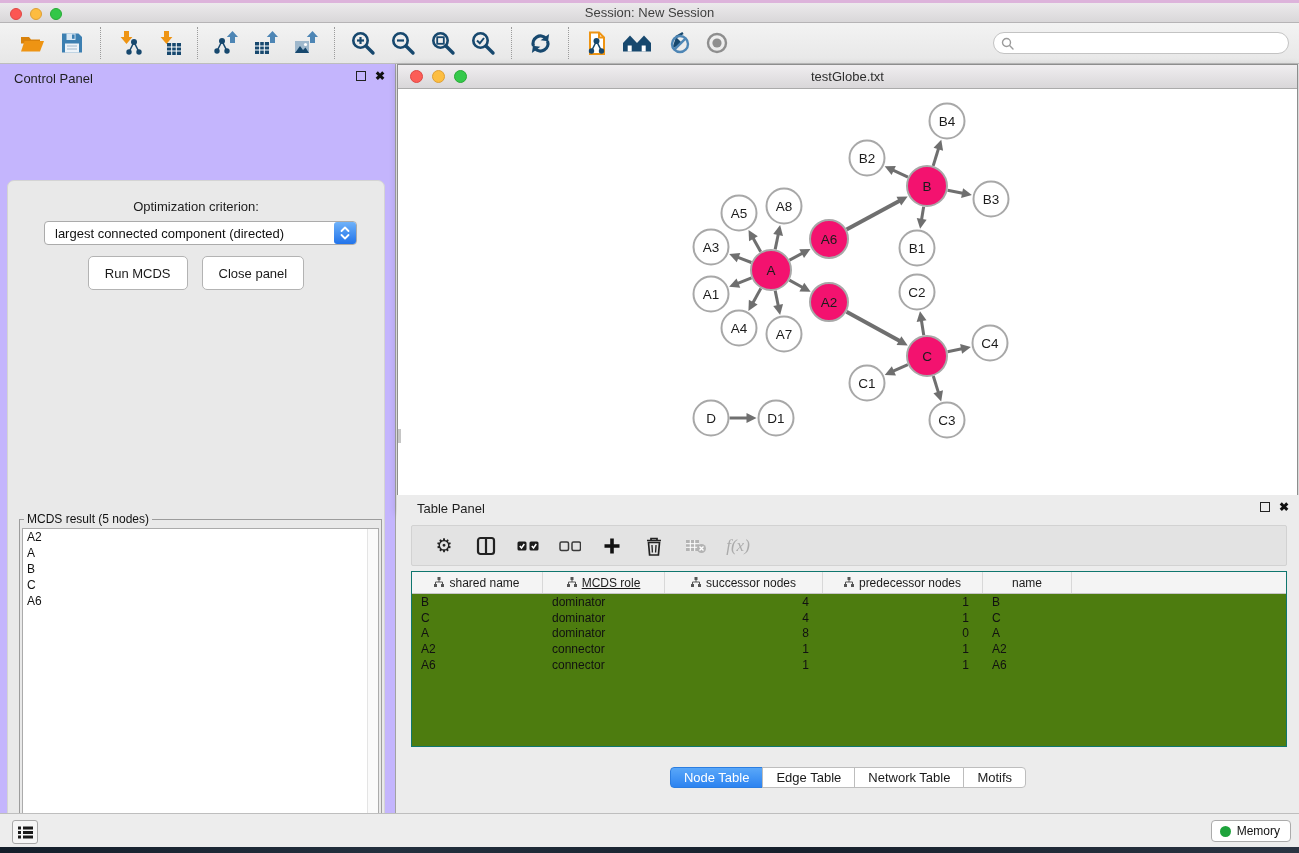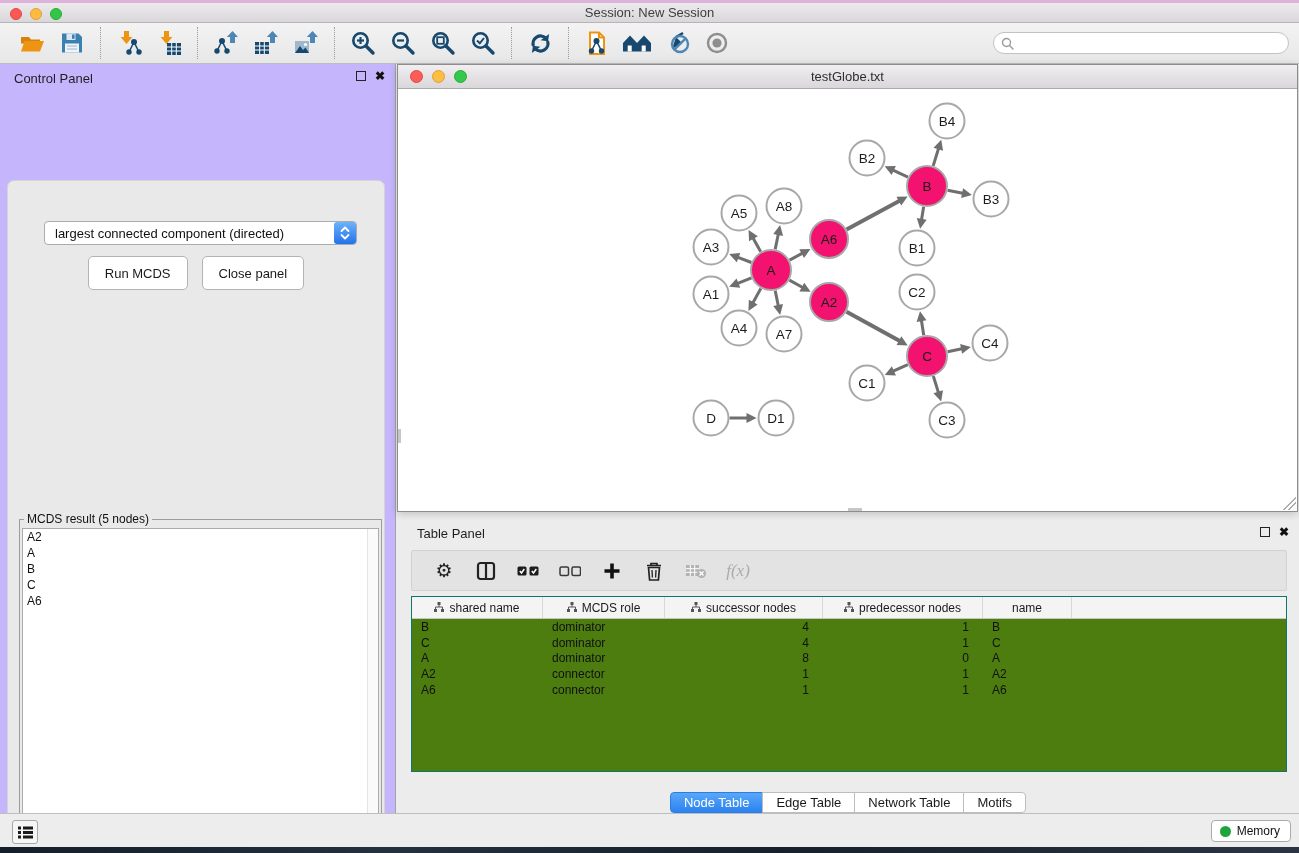--- a/index.html
+++ b/index.html
@@ -74,21 +74,21 @@
   .nw-light { width:13px; height:13px; border-radius:50%; }
   .nw-canvas { position:relative; width:899px; height:422px; background:#FFFFFF; overflow:hidden; }
   .scroll-mark-v { position:absolute; left:0; top:340px; width:3px; height:14px; background:#C6C6C6; }
   .scroll-mark-h { position:absolute; left:450px; bottom:0; width:14px; height:3px; background:#C6C6C6; }
   .resize-grip { position:absolute; right:1px; bottom:1px; width:13px; height:13px;
                  background:
                    linear-gradient(135deg, transparent 48%, #ADADAD 48%, #ADADAD 55%, transparent 55%),
                    linear-gradient(135deg, transparent 68%, #ADADAD 68%, #ADADAD 75%, transparent 75%); }
 
   
-  .table-panel { position:absolute; left:397px; top:520px; width:902px; height:293px; background:#ECECEC; }
+  .table-panel { position:absolute; left:397px; top:495px; width:902px; height:293px; background:#ECECEC; }
   .tp-header { position:absolute; left:20px; top:6px; font-size:13px; color:#1E1E1E; }
   .tp-toolbar { position:absolute; left:14px; top:30px; width:876px; height:41px; background:#E3E3E3;
                 border:1px solid #D2D2D2; border-radius:2px; display:flex; align-items:center; padding-left:16px; gap:10px; }
   .tp-tbtn { width:32px; height:32px; display:flex; align-items:center; justify-content:center; cursor:pointer; }
   .gear-glyph { font-size:19px; color:#222; }
   .fx-glyph { font-family:Liberation Serif, serif; font-style:italic; font-size:17px; color:#ABABAB; }
   .data-table { position:absolute; left:14px; top:76px; width:876px; height:176px; background:#4d7c0f;
                 border:1px solid #0f766e; overflow:hidden; }
   .dt-headrow { display:flex; height:22px; background:#F4F4F4; border-bottom:1px solid #C6C6C6; }
   .dt-hcell { display:flex; align-items:center; justify-content:center; gap:5px; font-size:12px; color:#1B1B1B;
@@ -278,20 +278,21 @@
   </div>
 
   <div class="control-panel">
     <span class="cp-header">Control Panel</span>
     <span class="panel-icons">
       <span class="float-ic"></span>
       <span class="close-ic">✖</span>
     </span>
 
     <div class="cp-panel">
+      <div class="opt-label">Optimization criterion:</div>
 
       <div class="dropdown">
         <span class="dd-text">largest connected component (directed)</span>
         <span class="dd-step">
           <svg width="10" height="16" viewBox="0 0 10 16">
             <polyline points="1.5,6 5,2.5 8.5,6" fill="none" stroke="#FFFFFF" stroke-width="1.8" stroke-linecap="round" stroke-linejoin="round"></polyline>
             <polyline points="1.5,10 5,13.5 8.5,10" fill="none" stroke="#FFFFFF" stroke-width="1.8" stroke-linecap="round" stroke-linejoin="round"></polyline>
           </svg>
         </span>
       </div>
@@ -480,21 +481,21 @@
       <div class="dt-headrow">
           <div class="dt-hcell" style="width: 131px;">
             <span><svg width="10" height="10" viewBox="0 0 10 10">
                 <rect x="3.5" y="0" width="3" height="3" fill="#555"></rect>
                 <rect x="0" y="7" width="3" height="3" fill="#555"></rect>
                 <rect x="7" y="7" width="3" height="3" fill="#555"></rect>
                 <path d="M5 3 V5 M1.5 5 H8.5 M1.5 5 V7 M8.5 5 V7" fill="none" stroke="#555"></path>
               </svg></span>
             <span>shared name</span>
           </div>
-          <div class="dt-hcell" style="width: 122px;">
+          <div class="dt-hcell" style="width: 122px; text-decoration: underline;">
             <span><svg width="10" height="10" viewBox="0 0 10 10">
                 <rect x="3.5" y="0" width="3" height="3" fill="#555"></rect>
                 <rect x="0" y="7" width="3" height="3" fill="#555"></rect>
                 <rect x="7" y="7" width="3" height="3" fill="#555"></rect>
                 <path d="M5 3 V5 M1.5 5 H8.5 M1.5 5 V7 M8.5 5 V7" fill="none" stroke="#555"></path>
               </svg></span>
             <span>MCDS role</span>
           </div>
           <div class="dt-hcell" style="width: 158px;">
             <span><svg width="10" height="10" viewBox="0 0 10 10">

